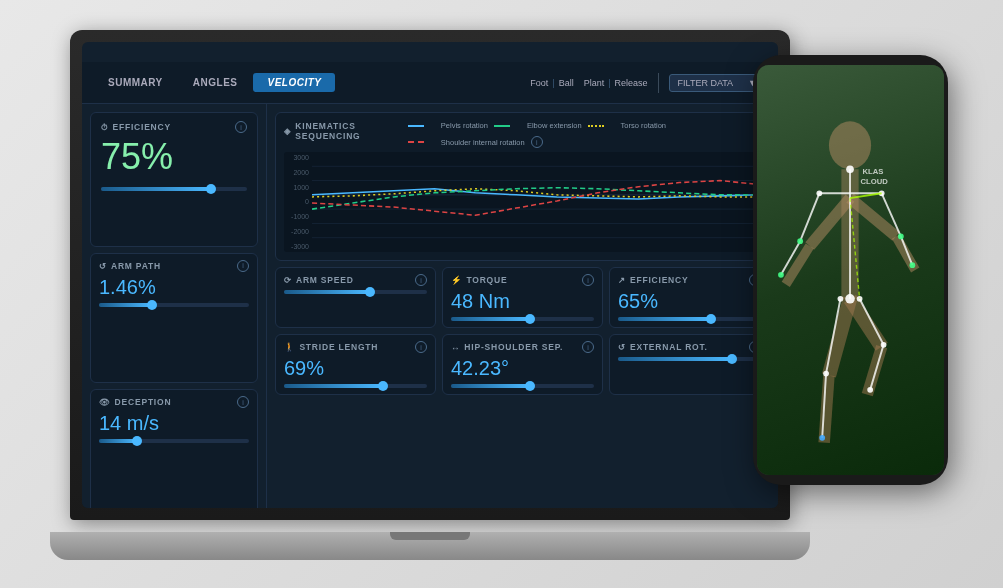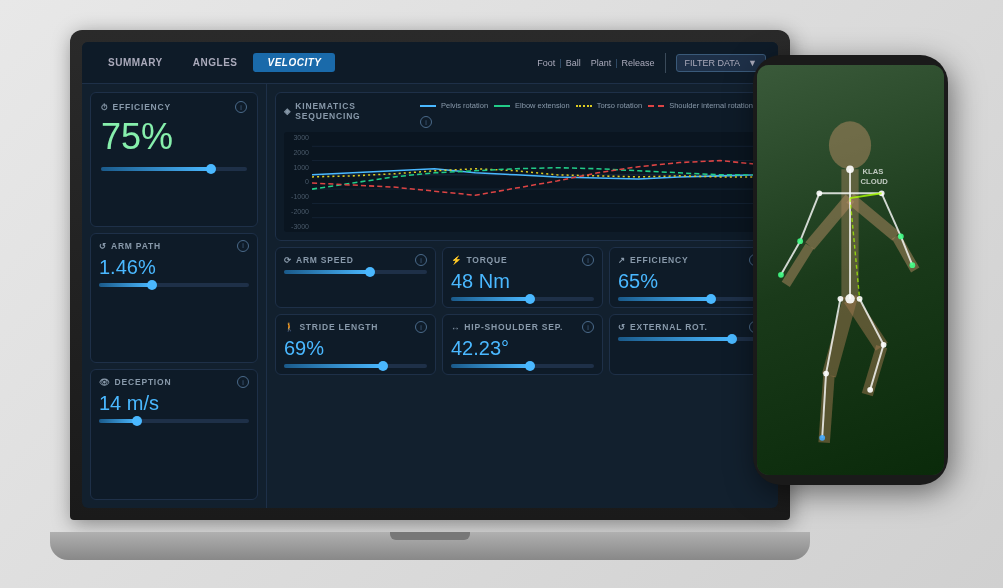--- a/index.html
+++ b/index.html
@@ -107,20 +107,21 @@
     }
 
     
     .top-bar {
       display: flex;
       align-items: center;
       padding: 8px 12px;
       background: #0e1b28;
       border-bottom: 1px solid #1e3048;
       height: 42px;
+      margin-top: 20px;
     }
 
     .tabs {
       display: flex;
       gap: 2px;
     }
 
     .tab {
       padding: 4px 14px;
       font-size: 10px;
@@ -162,21 +163,21 @@
     .filter-btn {
       background: #1e3048;
       border: 1px solid #3a5a7a;
       color: #aab;
       padding: 3px 8px;
       border-radius: 3px;
       font-size: 9px;
       cursor: pointer;
       display: flex;
       align-items: center;
-      gap: 8px;
+      gap: 15px;
     }
 
     
     .main-content {
       display: flex;
       height: calc(100% - 42px);
     }
 
     
     .left-panel {
@@ -300,21 +301,21 @@
       display: flex;
       flex-wrap: wrap;
       gap: 6px;
       font-size: 7.5px;
       color: #8899aa;
     }
 
     .legend-item {
       display: flex;
       align-items: center;
-      gap: 5px;
+      gap: 17px;
     }
 
     .legend-line {
       width: 16px;
       height: 2px;
     }
 
     .chart-area {
       position: relative;
       height: 100px;

